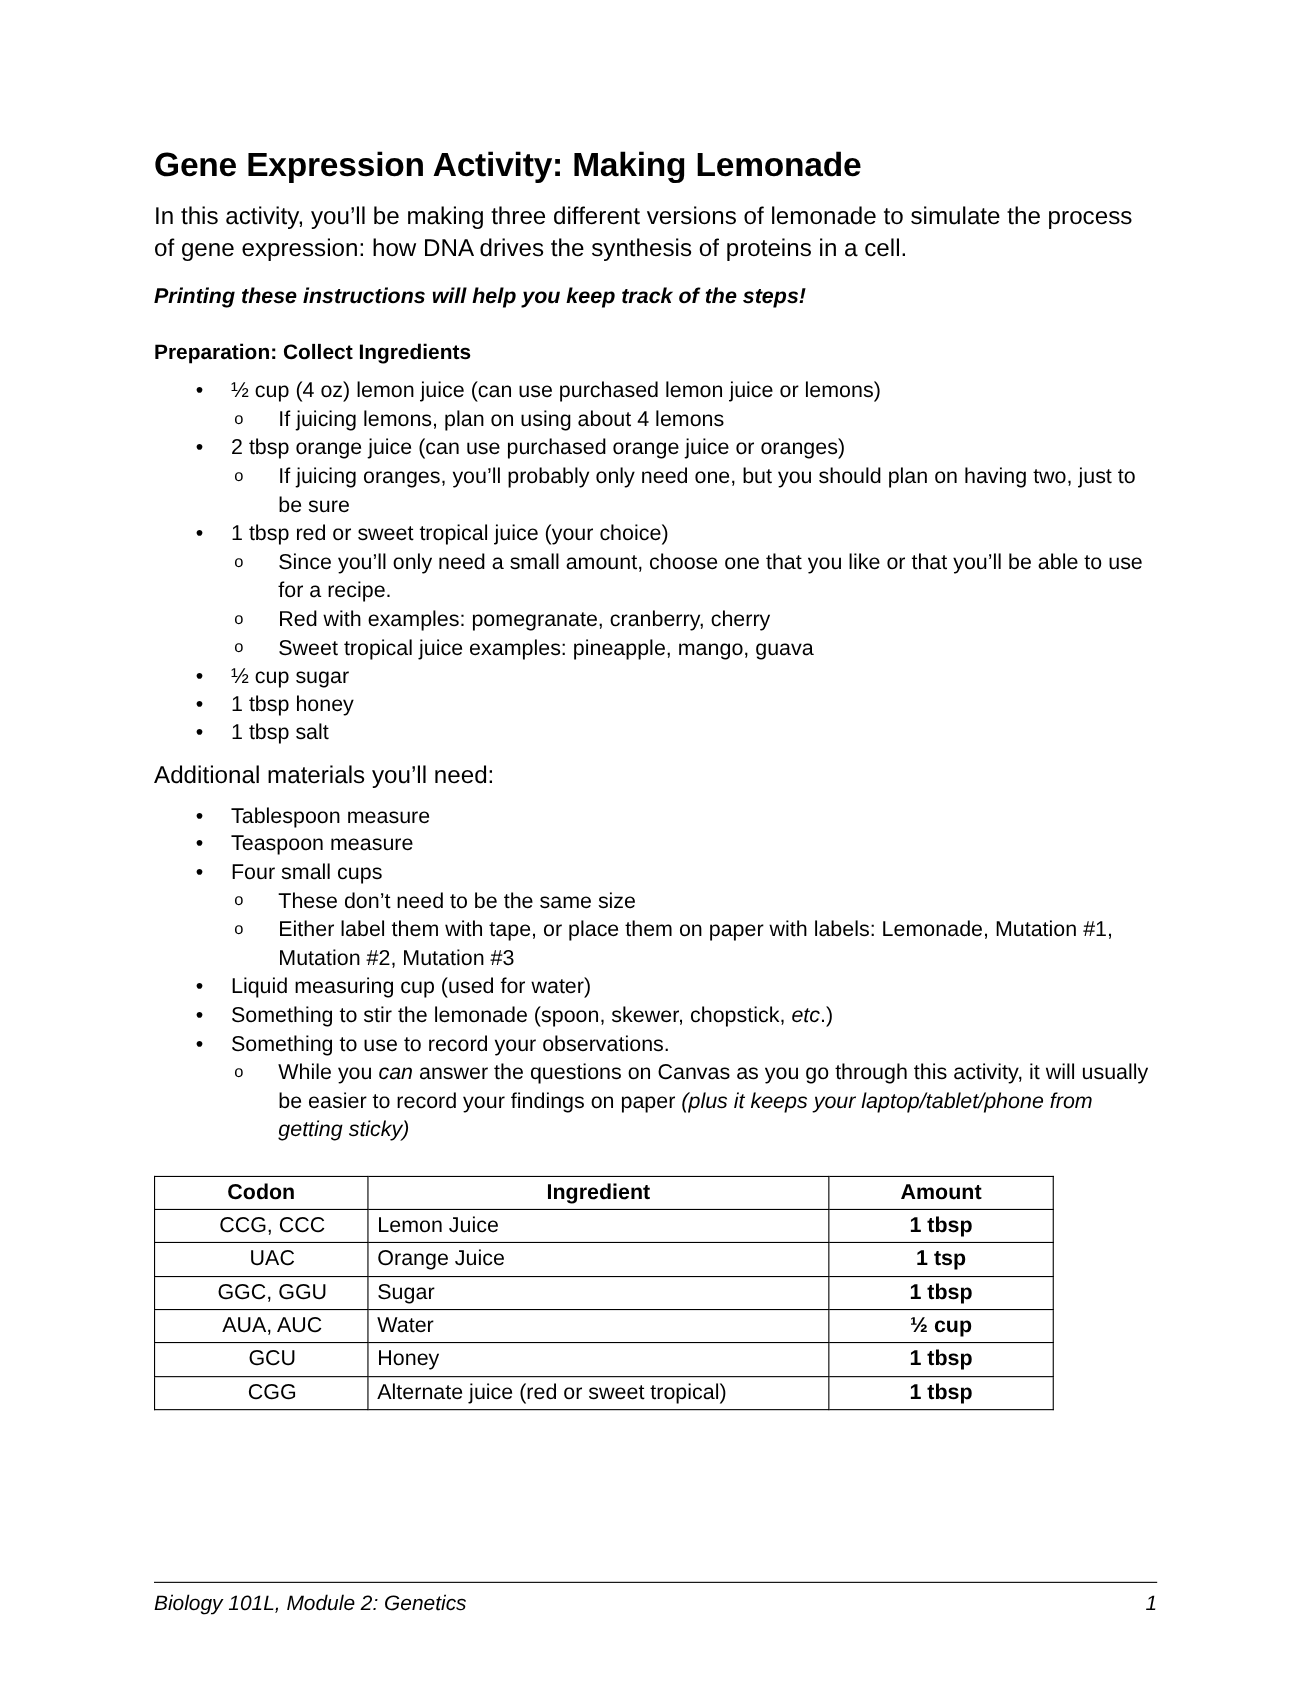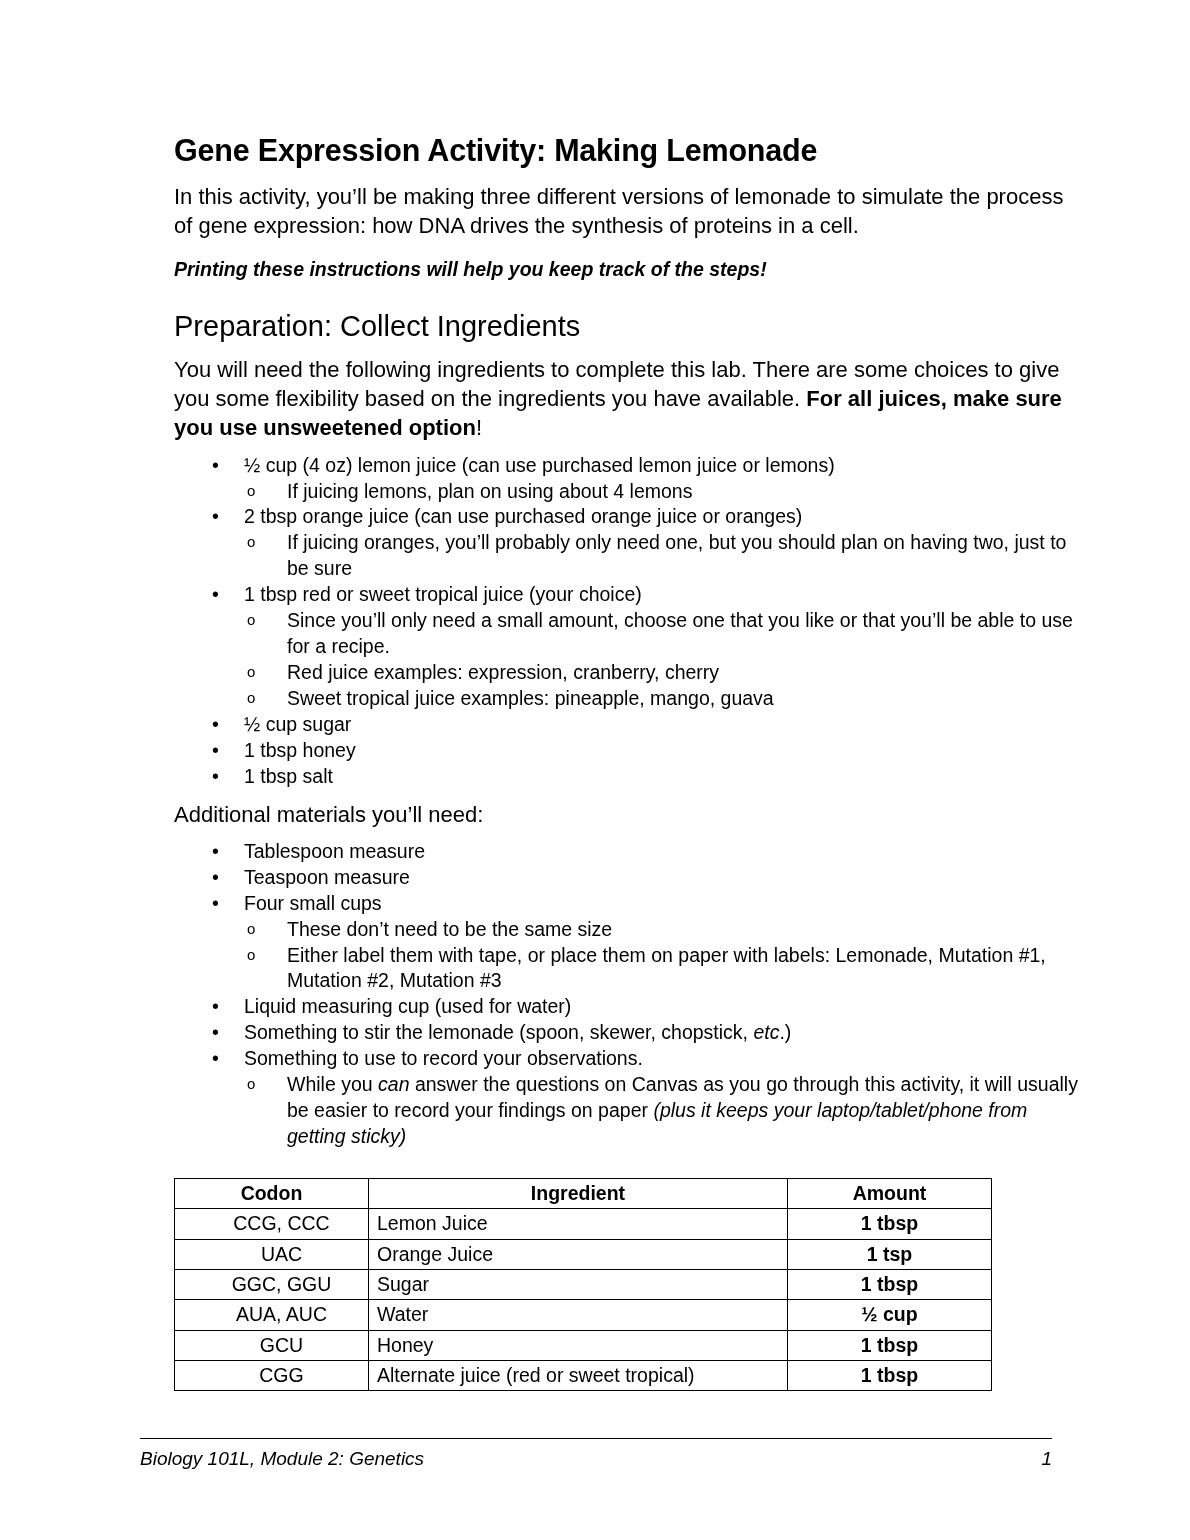--- a/index.html
+++ b/index.html
@@ -17,32 +17,31 @@
     height: 1540px;
     background: #ffffff;
     box-sizing: border-box;
     overflow: hidden;
   }
   .content {
     position: absolute;
     left: 140px;
     top: 133px;
     width: 910px;
-    margin-left: 34px;
   }
   h1.doc-title {
     font-size: 30.5px;
     font-weight: bold;
     margin: 0 0 14px 0;
     letter-spacing: -0.2px;
     line-height: 1.15;
   }
   h2.section-title {
-    font-size: 29px;
-    font-weight: normal;
+    font-size: 19px;
+    font-weight: bold;
     margin: 28px 0 11px 0;
     line-height: 1.15;
   }
   p.body-text {
     font-size: 22px;
     line-height: 1.33;
     margin: 0 0 12px 0;
   }
   p.body-text.tight { margin-bottom: 0; }
   p.callout {
@@ -145,21 +144,20 @@
   <div class="content">
 
     <h1 class="doc-title">Gene Expression Activity: Making Lemonade</h1>
 
     <p class="body-text">In this activity, you’ll be making three different versions of lemonade to simulate the process of gene expression: how DNA drives the synthesis of proteins in a cell.</p>
 
     <p class="callout">Printing these instructions will help you keep track of the steps!</p>
 
     <h2 class="section-title">Preparation: Collect Ingredients</h2>
 
-    <p class="body-text tight"><span>You will need the following ingredients to complete this lab. There are some choices to give you some flexibility based on the ingredients you have available. </span><span class="bold">For all juices, make sure you use unsweetened option</span><span>!</span></p>
 
     <ul class="lvl1">
 
       <li class="item">
         <span class="bullet">•</span>
         <span>½ cup (4 oz) lemon juice (can use purchased lemon juice or lemons)</span>
         <ul class="lvl2">
           <li class="subitem">
             <span class="circle">o</span>
             <span>If juicing lemons, plan on using about 4 lemons</span>
@@ -181,21 +179,21 @@
       <li class="item">
         <span class="bullet">•</span>
         <span>1 tbsp red or sweet tropical juice (your choice)</span>
         <ul class="lvl2">
           <li class="subitem">
             <span class="circle">o</span>
             <span>Since you’ll only need a small amount, choose one that you like or that you’ll be able to use for a recipe.</span>
           </li>
           <li class="subitem">
             <span class="circle">o</span>
-            <span>Red juice examples: expression, cranberry, cherry</span>
+            <span>Red with examples: pomegranate, cranberry, cherry</span>
           </li>
           <li class="subitem">
             <span class="circle">o</span>
             <span>Sweet tropical juice examples: pineapple, mango, guava</span>
           </li>
         </ul>
       </li>
 
       <li class="item">
         <span class="bullet">•</span>

